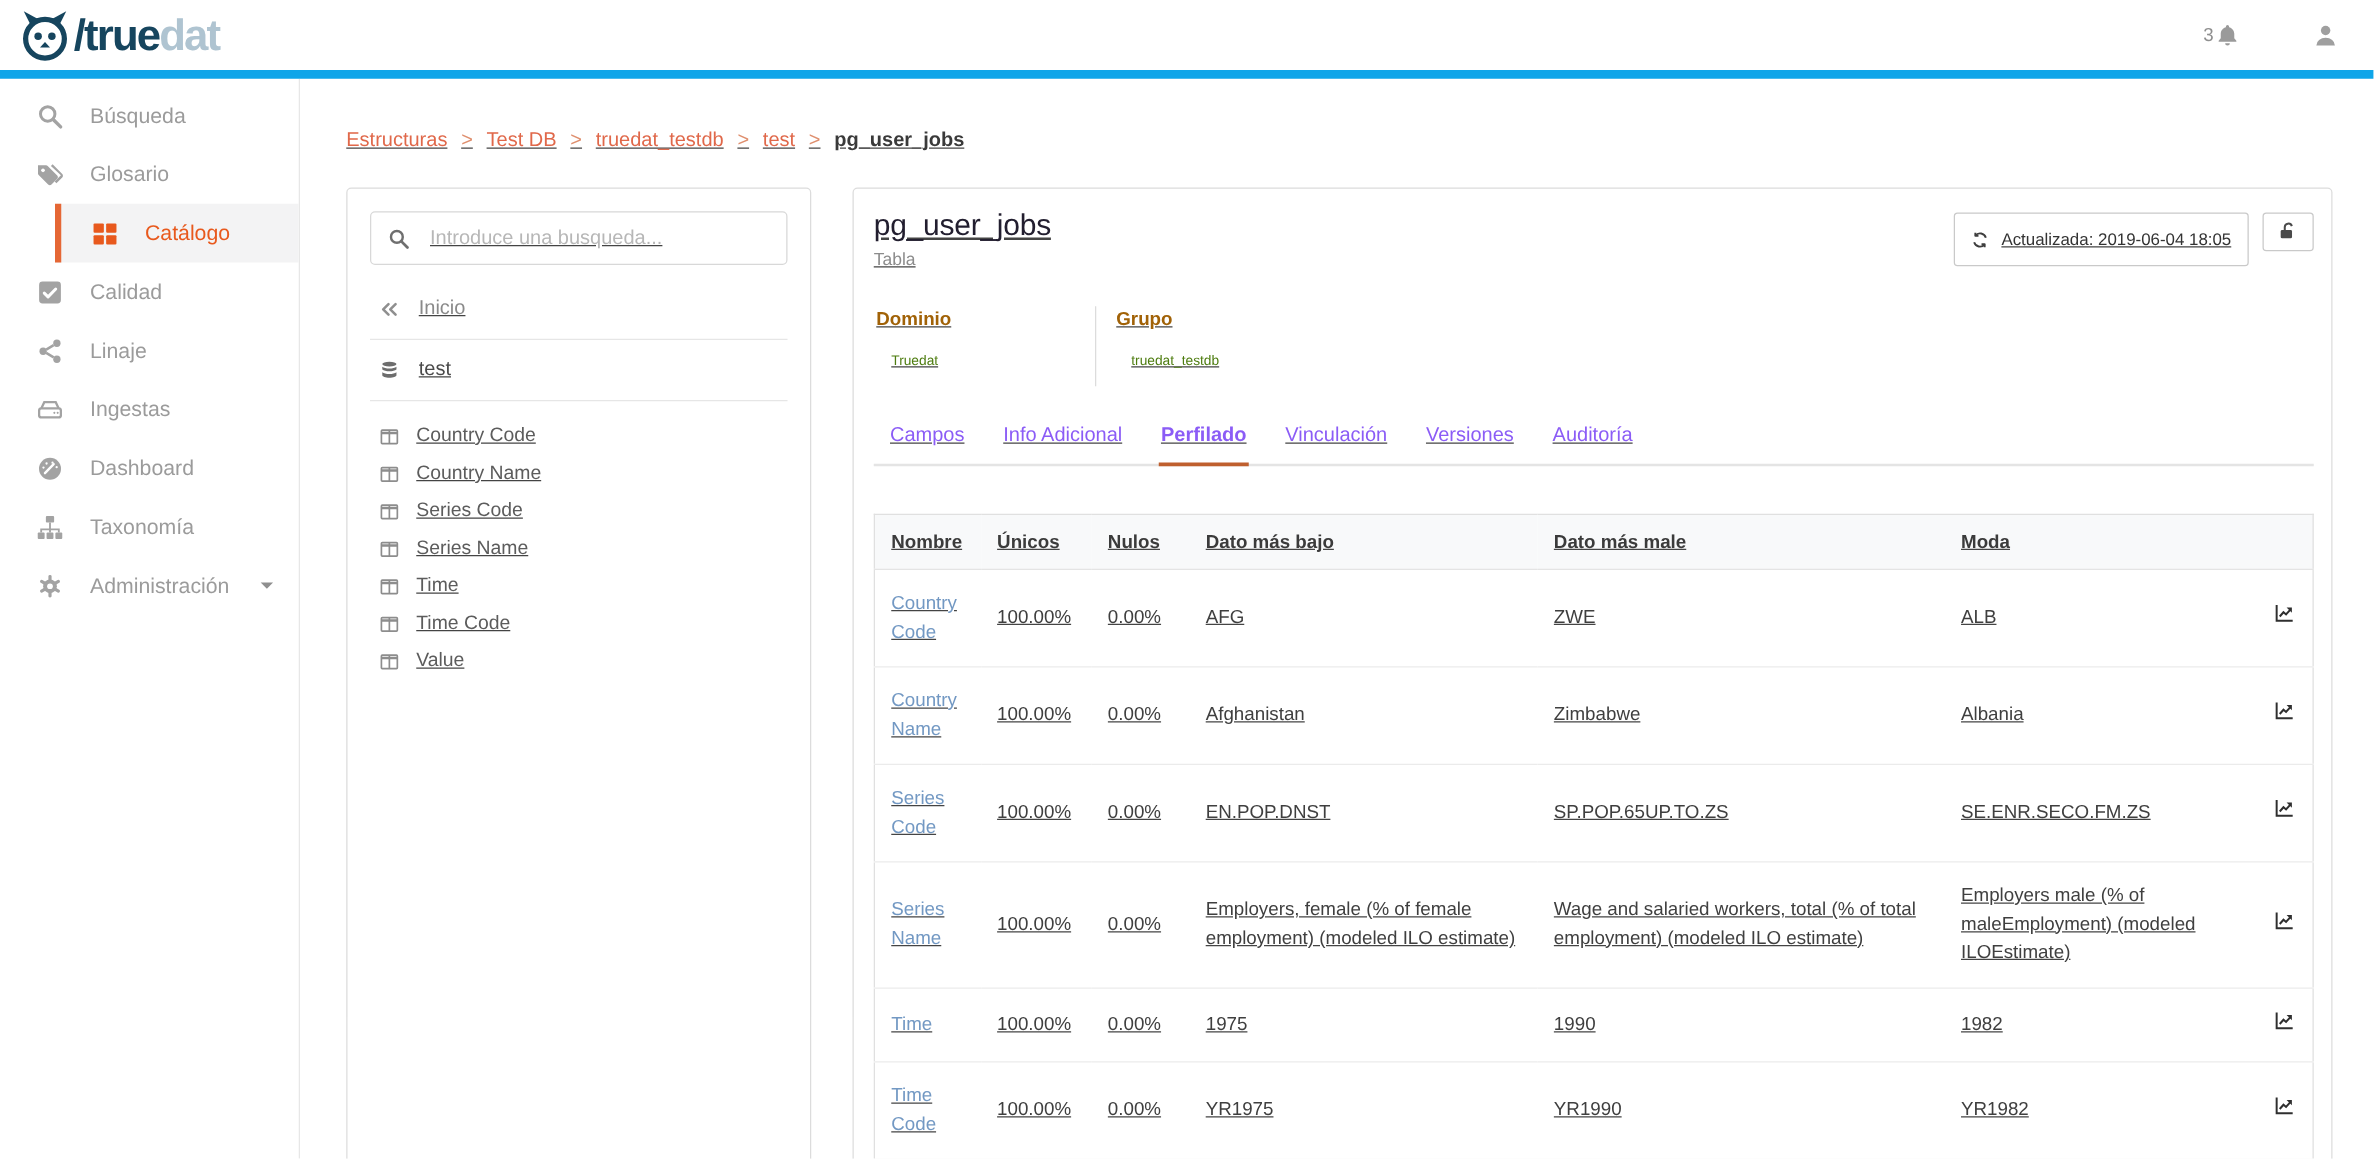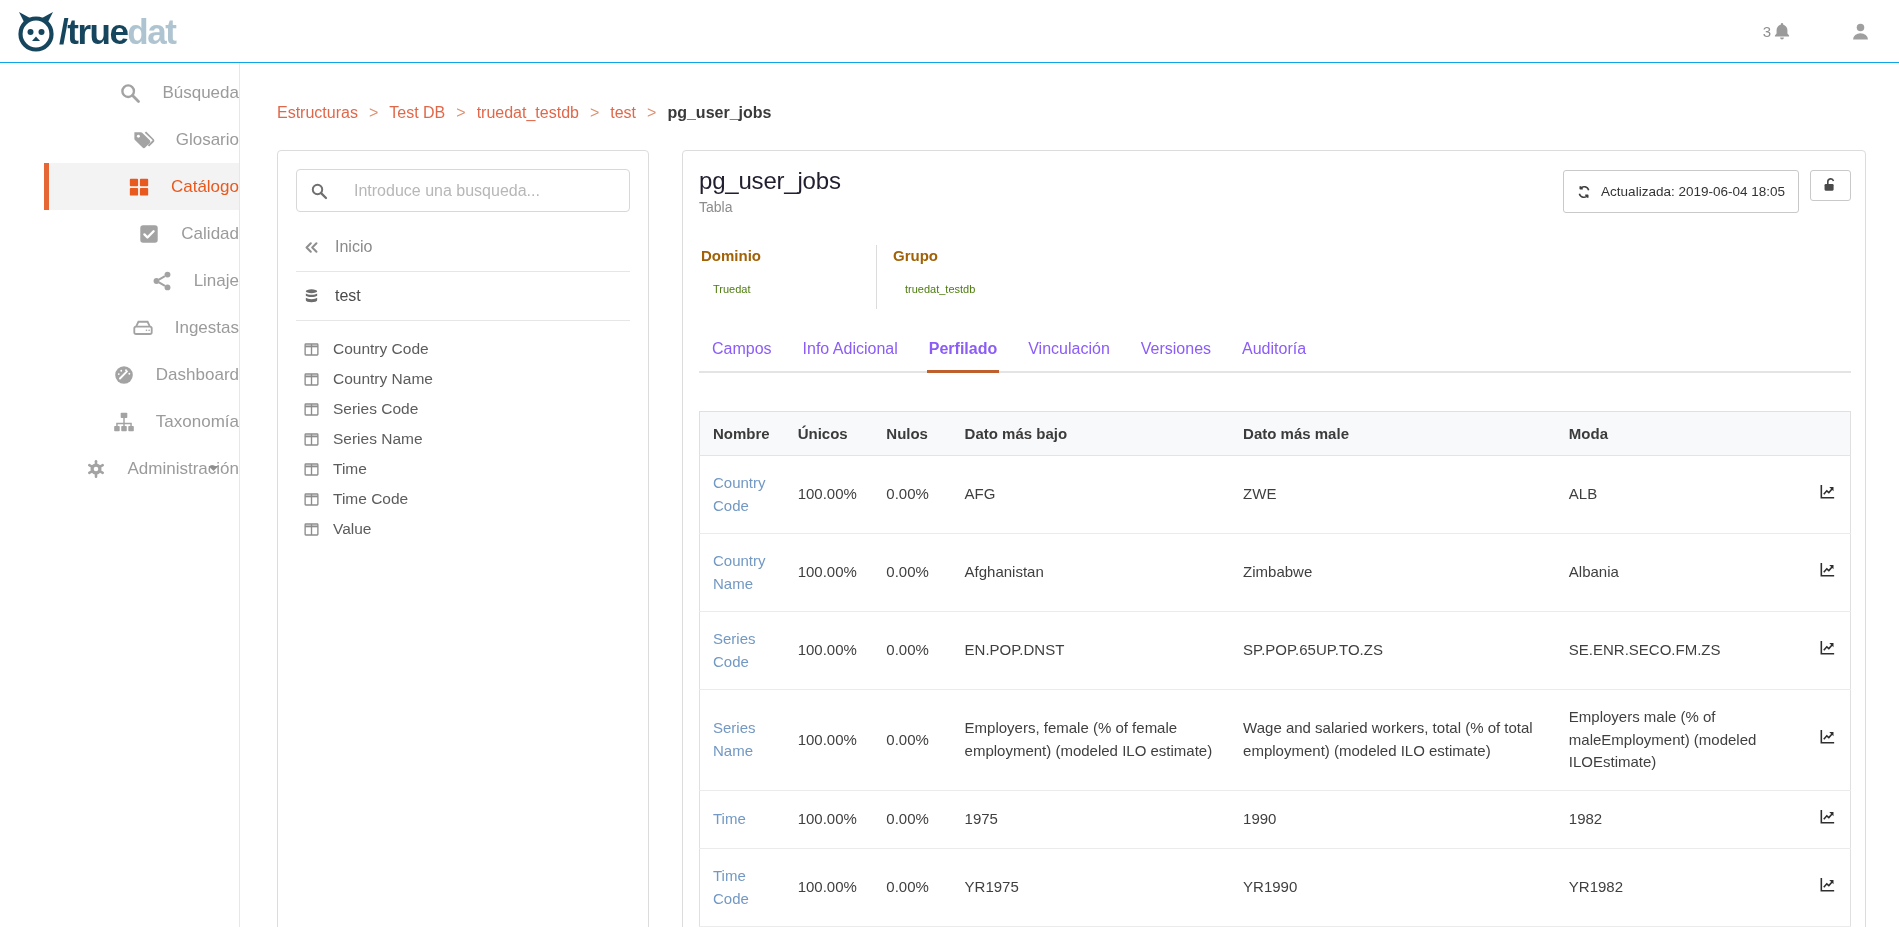--- a/index.html
+++ b/index.html
@@ -6,67 +6,67 @@
   html,body { margin:0; padding:0; background:#fff; }
   .app {
     position:relative; width:1899px; height:927px; overflow:hidden;
     font-family:"Liberation Sans", sans-serif; background:#fff; color:#444;
   }
   svg { display:block; }
 
   
   .topbar {
     position:absolute; top:0; left:0; right:0; height:63px; background:#fff;
-    border-bottom:1px solid #0ea5e9; display:flex; align-items:center;
+    border-bottom:7px solid #0ea5e9; display:flex; align-items:center;
     justify-content:space-between; padding:0 20px 0 14px; z-index:10;
   }
   .logo { display:flex; align-items:center; }
   .owl { width:44px; height:44px; margin-right:1px; }
   .brand { font-size:35px; font-weight:bold; letter-spacing:-1.5px; color:#16455e; line-height:1; }
   .brand .dat { color:#afc4d1; }
   .topbar-right { display:flex; align-items:center; gap:58px; padding-right:8px; }
   .notif { display:flex; align-items:center; gap:1px; cursor:pointer; }
   .notif-count { font-size:15px; color:#8f8f8f; }
   .bell { width:20px; height:20px; color:#9a9a9a; }
   .user-btn { width:21px; height:21px; color:#9f9f9f; cursor:pointer; }
 
   
   .sidebar {
     position:absolute; top:63px; left:0; bottom:0; width:240px; background:#fff;
     border-right:1px solid #e7e7e7; padding-top:6px;
   }
   .side-item {
     position:relative; display:flex; align-items:center; height:47px;
-    padding-left:29px; color:#9b9b9b; cursor:pointer;justify-content:flex-end;
+    padding-left:29px; color:#9b9b9b; cursor:pointer;
   }
   .side-icon { width:22px; height:22px; margin-right:21px; color:#a3a3a3; flex:none; }
   .side-icon svg { width:100%; height:100%; }
   .side-label { font-size:17px; }
   .side-item.active { background:#f3f3f4; border-left:5px solid #e56735; padding-left:24px;margin-left:44px; }
   .side-item.active .side-label { color:#e8591d; }
   .side-item.active .side-icon { color:#e8591d; }
   .side-caret { position:absolute; right:17px; width:17px; height:17px; color:#8f8f8f; }
   .side-caret svg { width:100%; height:100%; }
 
   
-  .content { position:absolute; top:63px; left:240px; right:0; bottom:0; padding:0 33px 0 37px; }
+  .content { position:absolute; top:63px; left:240px; right:0; bottom:0; padding:0 33px 0 37px;text-decoration:underline; }
   .breadcrumb { margin-top:41px; font-size:16px; }
   .crumb-link { color:#e0684a; text-decoration:none; cursor:pointer; }
   .crumb-sep { color:#df8f6e; margin:0 11px; }
   .crumb-current { color:#3a3a3a; font-weight:bold; }
 
   .body-row { display:flex; gap:33px; margin-top:28px; align-items:flex-start; }
 
   
   .tree-panel {
     width:372px; min-width:372px; height:900px; background:#fff;
     border:1px solid #dcdcdc; border-radius:4px; padding:18px;
   }
   .search-box {
-    display:flex; align-items:center; gap:24px; height:43px; padding:0 13px;
+    display:flex; align-items:center; gap:14px; height:43px; padding:0 13px;
     border:1px solid #d8d8d8; border-radius:4px; background:#fff;
   }
   .search-box .sicon { width:18px; height:18px; color:#6f6f6f; flex:none; }
   .search-box input {
     border:none; outline:none; flex:1; font-size:16px; color:#555;
     font-family:"Liberation Sans", sans-serif; background:transparent;
   }
   .search-box input::placeholder { color:#b7b7b7; }
   .tree-row { display:flex; align-items:center; gap:15px; padding:15px 7px; font-size:16px; cursor:pointer; }
   .tree-home { color:#8a8a8a; margin-top:11px; }

